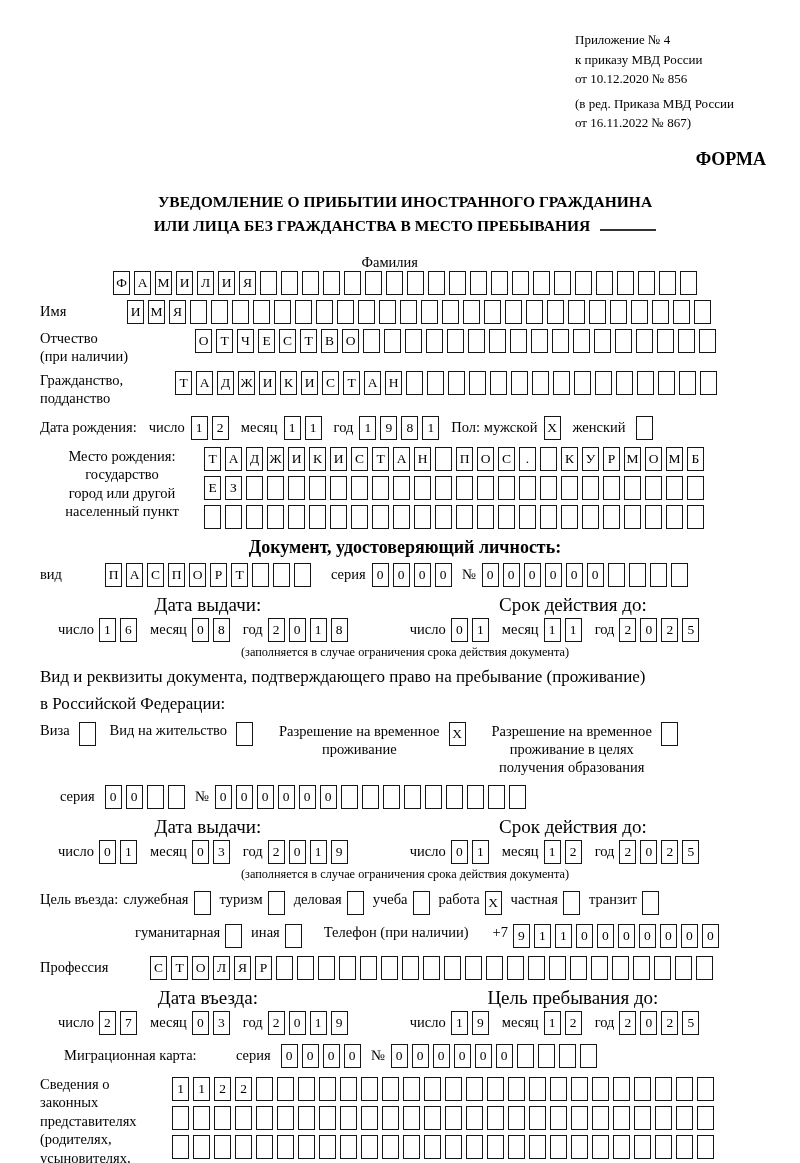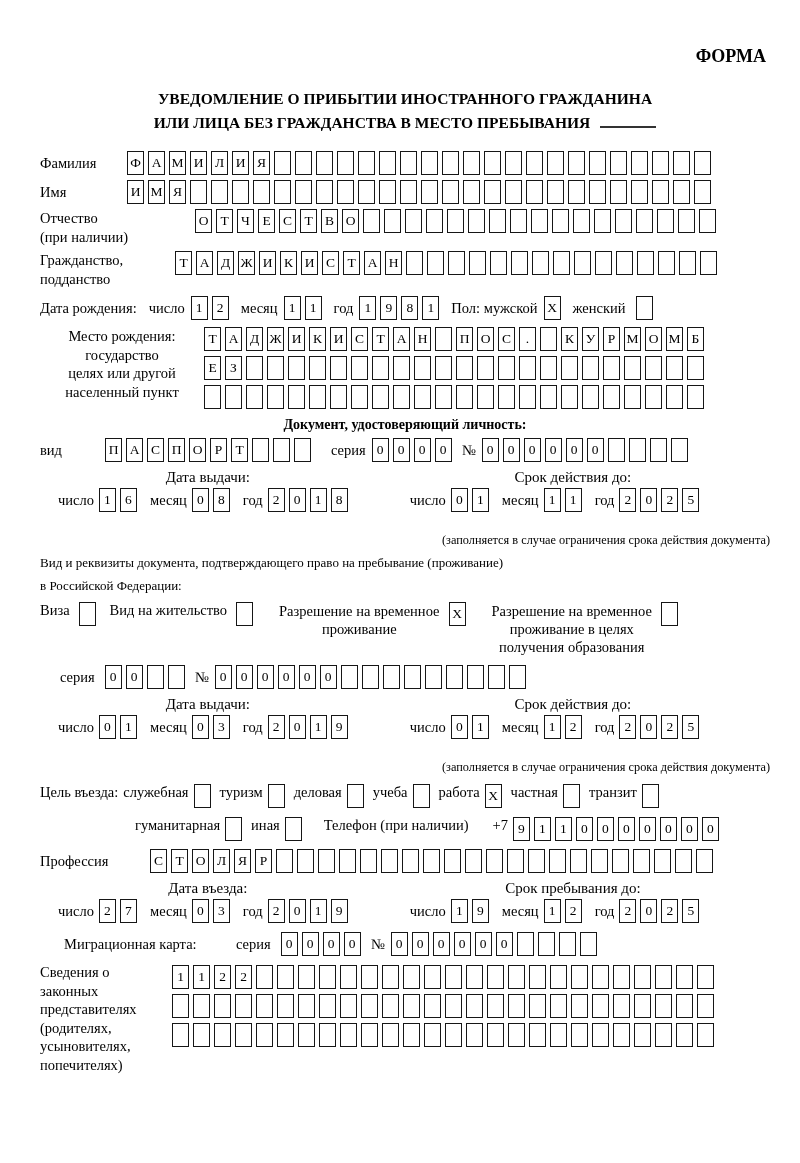--- a/index.html
+++ b/index.html
@@ -32,56 +32,64 @@
   .lblcol{flex:none;line-height:18px;}
   .lblcol div{line-height:18.5px;}
   
   .ref{width:195px;margin-left:auto;font-size:13px;line-height:1.5;}
   .ref .gap{height:5px;}
   .form-label{text-align:right;font-weight:bold;font-size:18px;margin-top:16px;padding-right:4px;}
   
   .title{text-align:center;font-weight:bold;font-size:15.5px;margin-top:20px;line-height:1.55;}
   .blank{display:inline-block;width:56px;border-bottom:2px solid #333;height:2px;margin-left:10px;}
   .section-title{text-align:center;font-weight:bold;font-size:14.3px;margin-top:22px;}
-  .doc-header{text-align:center;font-weight:bold;font-size:14px;margin-top:8px;}
+  .doc-header{text-align:center;font-weight:bold;font-size:18px;margin-top:8px;}
   
-  .dates-head{display:flex;margin-top:7px;font-size:15px;}
+  .dates-head{display:flex;margin-top:7px;font-size:19px;}
   .dates-head .h1{width:46%;text-align:center;}
   .dates-head .h2{width:54%;text-align:center;}
   .dates{display:flex;align-items:center;margin-top:2px;font-size:14.5px;}
   .dates .g1{width:46%;display:flex;align-items:center;box-sizing:border-box;padding-left:18px;}
   .dates .g2{width:54%;display:flex;align-items:center;box-sizing:border-box;padding-left:34px;}
   .dg-lbl{margin-right:5px;flex:none;}
   .dates .cells{margin-right:13px;}
-  .note-right{text-align:right;font-size:12.3px;margin-top:21px;}
+  .note-right{text-align:center;font-size:12.3px;margin-top:3px;}
   
   .permits{display:flex;align-items:flex-start;margin-top:8px;font-size:14.5px;}
   .permits .cells{margin:0 0 0 9px;}
   .center-lines{text-align:center;line-height:18px;}
   .ml14{margin-left:14px;} .ml22{margin-left:22px;} .ml26{margin-left:26px;}
   
   .purpose{display:flex;align-items:flex-start;margin-top:9px;font-size:14.5px;}
   .purpose .p-lbl{margin-right:5px;flex:none;}
   .purpose .cells{margin-right:9px;}
   .mr6{margin-right:6px;} .mr10{margin-right:10px;} .mr12{margin-right:12px;}
-  .text-line{font-size:13px;margin-top:7px;}
+  .text-line{font-size:17px;margin-top:7px;}
 </style>
 </head>
 <body>
 
 <div class="page">
 
+  <div class="ref">
+    <div>Приложение № 4</div>
+    <div>к приказу МВД России</div>
+    <div>от 10.12.2020 № 856</div>
+    <div class="gap"></div>
+    <div>(в ред. Приказа МВД России</div>
+    <div>от 16.11.2022 № 867)</div>
+  </div>
   <div class="form-label">ФОРМА</div>
 
   <div class="title">
     <div>УВЕДОМЛЕНИЕ О ПРИБЫТИИ ИНОСТРАННОГО ГРАЖДАНИНА</div>
     <div><span>ИЛИ ЛИЦА БЕЗ ГРАЖДАНСТВА В МЕСТО ПРЕБЫВАНИЯ</span><span class="blank"></span></div>
   </div>
 
-  <div class="row" style="margin-top:16px;">
+  <div class="row" style="margin-top:16px;flex-direction:column;">
     <span class="lbl w87">Фамилия</span>
     <span class="cells">
         <span class="cell">Ф</span>
         <span class="cell">А</span>
         <span class="cell">М</span>
         <span class="cell">И</span>
         <span class="cell">Л</span>
         <span class="cell">И</span>
         <span class="cell">Я</span>
         <span class="cell"></span>
@@ -237,21 +245,21 @@
     <span class="lbl mr10">женский</span>
     <span class="cells">
         <span class="cell"></span>
       </span>
   </div>
 
   <div class="row top" style="margin-top:7px;text-align:center;">
     <span class="lblcol w164">
       <div>Место рождения:</div>
       <div>государство</div>
-      <div>целях или другой</div>
+      <div>город или другой</div>
       <div>населенный пункт</div>
     </span>
     <span class="stack">
       <span class="cells">
           <span class="cell">Т</span>
           <span class="cell">А</span>
           <span class="cell">Д</span>
           <span class="cell">Ж</span>
           <span class="cell">И</span>
           <span class="cell">К</span>
@@ -600,21 +608,21 @@
         <span class="cell"></span>
         <span class="cell"></span>
         <span class="cell"></span>
         <span class="cell"></span>
         <span class="cell"></span>
       </span>
   </div>
 
   <div class="dates-head">
     <div class="h1">Дата въезда:</div>
-    <div class="h2">Срок пребывания до:</div>
+    <div class="h2">Цель пребывания до:</div>
   </div>
   <div class="dates">
     <div class="g1">
       <span class="dg-lbl">число</span>
       <span class="cells">
           <span class="cell">2</span>
           <span class="cell">7</span>
         </span>
       <span class="dg-lbl">месяц</span>
       <span class="cells">

